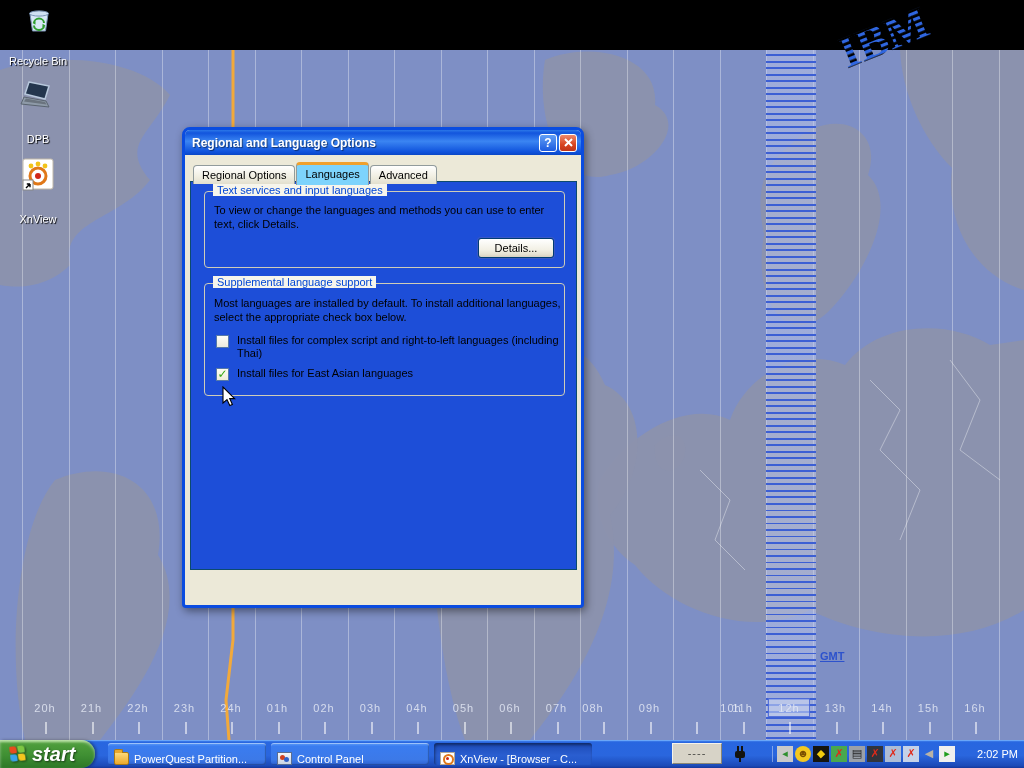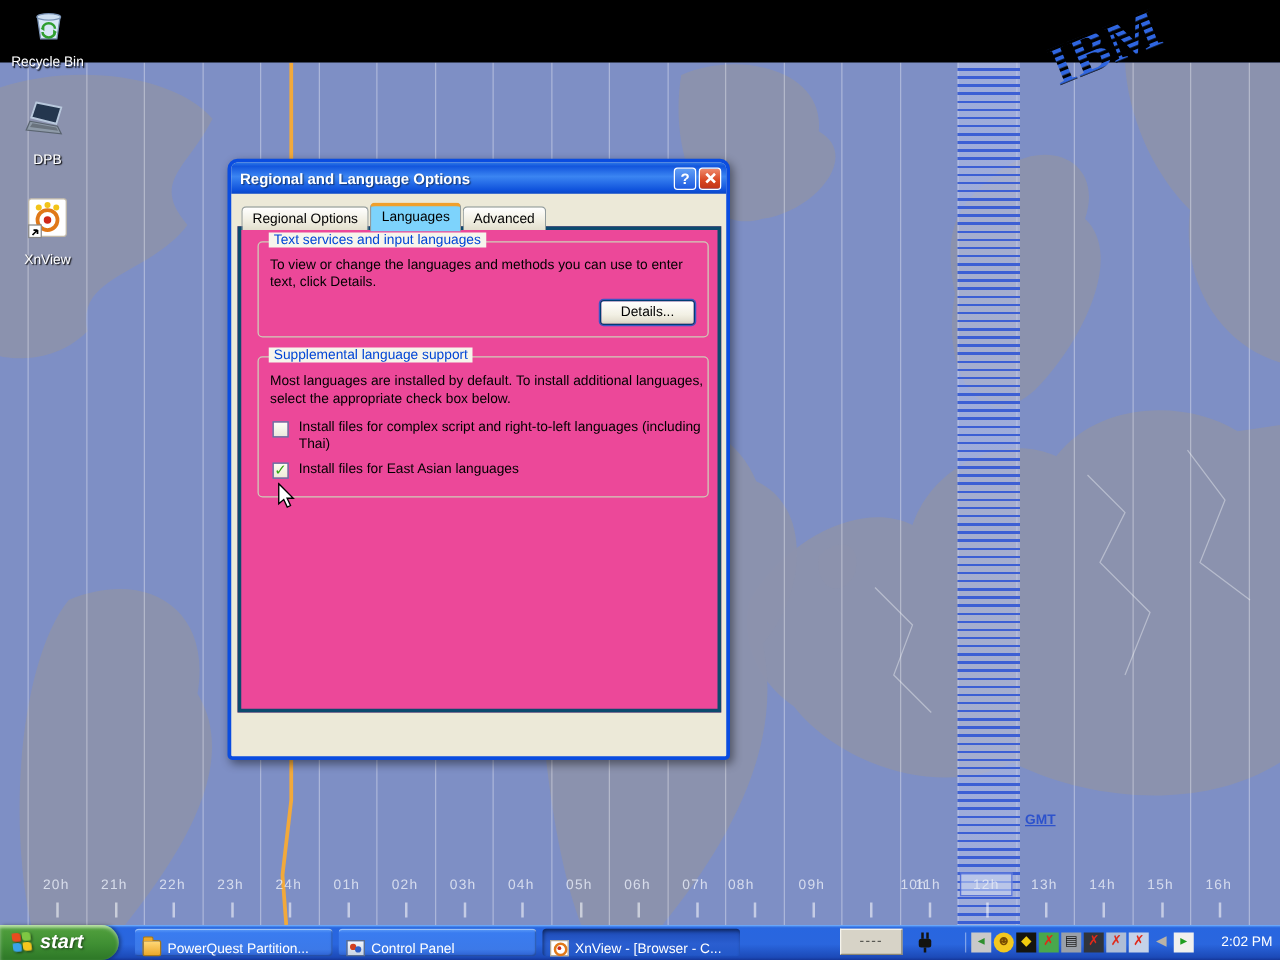--- a/index.html
+++ b/index.html
@@ -19,21 +19,21 @@
     background:repeating-linear-gradient(180deg, rgba(190,200,238,.5) 0px, rgba(190,200,238,.5) 4.5px, #3c5fd4 4.5px, #3c5fd4 6.5px); }
   #hour-row { position:absolute; left:0; top:0; z-index:4; }
   .hourlabel { position:absolute; top:702px; width:42px; text-align:center; color:rgba(228,233,245,.85);
     font-size:11px; letter-spacing:1px; }
   .hourlabel.hl { background:rgba(208,218,244,.55); border:1px solid rgba(62,92,212,.8); top:698px; padding-top:3px; height:19px; }
   .tick { position:absolute; top:722px; width:2px; height:12px; background:rgba(255,255,255,.55); }
   #gmt-label { position:absolute; left:820px; top:650px; color:#2d52cc; font-weight:bold; text-decoration:underline; z-index:4; }
 
   
   .desk-icon { position:absolute; width:76px; text-align:center; z-index:7; cursor:default; }
-  .desk-icon .dlabel { color:#fff; margin-top:7px; text-shadow:1px 1px 1px #000; }
+  .desk-icon .dlabel { color:#fff; margin-top:19px; text-shadow:1px 1px 1px #000; }
   #icon-recycle { left:0; top:4px; }
   #icon-dpb { left:0; top:80px; }
   #icon-xnview { left:0; top:158px; }
 
   
   #dialog { position:absolute; left:182px; top:127px; width:402px; height:481px; z-index:10;
     background:#ece9d8; border:3px solid #0a4ce0; border-radius:8px 8px 4px 4px;
     box-shadow:2px 3px 8px rgba(0,0,0,.45); }
   #dlg-titlebar { height:25px; border-radius:5px 5px 0 0; display:flex; align-items:center; padding:0 4px 0 7px;
     background:linear-gradient(180deg,#2b77e8 0%,#1255dd 12%,#3b85f2 45%,#0f52dc 88%,#0a47c6 100%); }
@@ -41,21 +41,21 @@
   .cap-btn { width:18px; height:18px; margin-left:2px; border:1px solid #fff; border-radius:3px;
     display:flex; align-items:center; justify-content:center; color:#fff; font-weight:bold; font-size:12px; }
   #btn-help { background:linear-gradient(180deg,#62a0f6,#1c5ae0); }
   #btn-close { background:linear-gradient(180deg,#ef8a6c,#d8441f 60%,#c03418); }
   #dlg-body { position:relative; height:450px; }
   #tabstrip { position:absolute; left:8px; top:7px; display:flex; align-items:flex-end; z-index:2;text-align:center; }
   .tab { height:19px; padding:3px 8px 2px; border:1px solid #919b9c; border-bottom:none; border-radius:4px 4px 0 0;
     background:linear-gradient(#fff,#f0eee1 60%,#e2dfce); margin-right:1px; }
   .tab.active { height:23px; padding-top:3px; background:#7dd3fc; border-top:3px solid #f0a02c; position:relative; z-index:3; margin-bottom:-1px; }
   #tab-panel { position:absolute; left:5px; top:26px; width:387px; height:389px;
-    border:3px solid #0c4a6e; background:#ec4899; }
+    border:1px solid #0c4a6e; background:#1d4ed8; }
   .groupbox { position:absolute; left:13px; width:361px; border:1px solid #cfcdb8; border-radius:4px; }
   #group-textservices { top:9px; height:77px; }
   #group-supplemental { top:101px; height:113px; }
   .gcaption { position:absolute; top:-8px; left:8px; background:#f6f5ec; padding:0 4px; color:#0046d5; }
   .gbody { position:absolute; left:9px; top:11px; width:348px; line-height:14px; color:#000; }
   #details-btn { position:absolute; right:10px; bottom:9px; width:76px; height:20px; box-shadow:0 0 0 1px #3a57c4; }
   .xpbtn { border:1px solid #003c74; border-radius:3px; font-family:inherit; font-size:11px; color:#000;
     background:linear-gradient(180deg,#fff,#f2f0e4 60%,#e5e1d2 85%,#d8d0bd); cursor:default; }
   #cblist { position:absolute; left:11px; top:50px; display:flex; flex-direction:column; gap:7px; }
   .cbrow { display:flex; align-items:flex-start; }
@@ -73,21 +73,21 @@
   #taskbar { position:absolute; left:0; bottom:0; width:1024px; height:28px; z-index:20;
     background:linear-gradient(180deg,#4a8af0 0%,#2866e0 9%,#2a66de 55%,#1c4ab8 92%,#15379a 100%);
     box-shadow:inset 0 1px 0 #6aa6f8; }
   #start-btn { position:absolute; left:0; top:0; width:95px; height:28px; border-radius:0 14px 14px 0;
     background:linear-gradient(180deg,#8ed06e 0%,#4f9e3c 12%,#3f8f33 55%,#2f7a28 95%);
     box-shadow:inset 0 2px 3px rgba(255,255,255,.45), 2px 0 3px rgba(0,0,0,.35);
     display:flex; align-items:center; gap:6px; padding-left:10px; }
   #start-flag { width:16px; height:16px; display:grid; grid-template-columns:7px 7px; grid-template-rows:7px 7px;
     gap:1px; transform:rotate(-6deg); filter:drop-shadow(1px 1px 1px rgba(0,0,0,.5)); }
   #start-flag i { border-radius:1px 3px 1px 3px; }
-  #start-label { color:#fff; font-style:italic; font-weight:bold; font-size:16px; text-shadow:1px 1px 2px rgba(0,0,0,.55); }
+  #start-label { color:#fff; font-style:italic; font-weight:bold; font-size:20px; text-shadow:1px 1px 2px rgba(0,0,0,.55); }
   #taskitems { position:absolute; left:108px; top:3px; display:flex; gap:5px; }
   .tbbtn { width:158px; height:22px; border-radius:3px; display:flex; align-items:flex-end; gap:5px; padding:0 6px;
     color:#fff; background:linear-gradient(180deg,#5f9ef8 0,#3a7cf0 15%,#3c79e8 75%,#2e62d2 100%);
     box-shadow:inset 0 1px 0 rgba(255,255,255,.4), inset -1px -1px 1px rgba(0,0,0,.25); }
   .tbbtn.active { background:linear-gradient(180deg,#1c49b4,#2a5ed0 55%,#2257c8);
     box-shadow:inset 1px 2px 3px rgba(0,0,0,.45); }
   .tblabel { overflow:hidden; white-space:nowrap; }
   .tbicon { flex:none; position:relative; width:15px; height:13px; }
   .folder-icon { background:linear-gradient(#ffd978,#eca92c); border:1px solid #a87818; border-radius:1px 2px 2px 2px; }
   .folder-icon::before { content:""; position:absolute; left:-1px; top:-4px; width:7px; height:3px;

